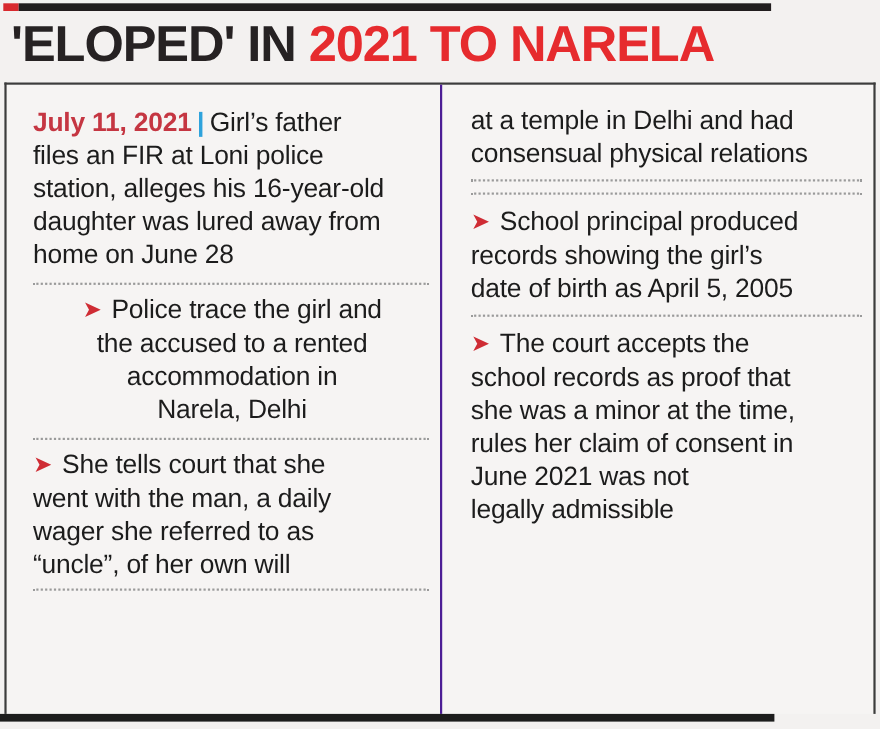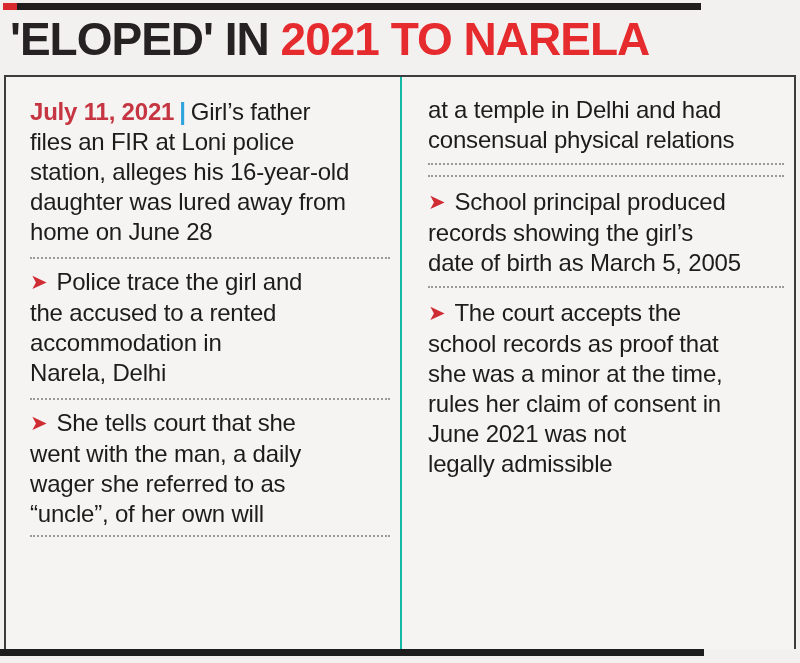--- a/index.html
+++ b/index.html
@@ -25,34 +25,34 @@
   .hl-red { color:#e62b2e; }
 
   
   .content-box {
     position:absolute; top:75px; left:4px; width:792px; height:574px;
     border:2px solid #3c3c3c; border-bottom:none;
     box-sizing:border-box; display:flex;
     background:#f6f4f3;
   }
   .col { box-sizing:border-box; font-size:24px; line-height:30px; color:#1c1c1c; letter-spacing:-0.2px; }
-  .col-left  { width:396px; border-right:2px solid #14b8a6; padding:20px 8px 0 24px; }
+  .col-left  { width:396px; border-right:2px solid #4c1d95; padding:20px 8px 0 24px; }
   .col-right { flex:1; padding:18px 8px 12px 26px; }
 
   p.entry { margin:0; white-space:pre-line; }
   .date-label { color:#c53642; font-weight:bold; }
   .pipe { color:#2fa3dc; font-weight:bold; padding:0 5px; }
   .bullet {
     color:#cf2c34; margin-right:9px; font-size:21px;
     position:relative; top:-1px;
   }
   .sep { border-top:2px dotted #9a9a9a; height:0; }
   .col-left  .sep { margin:10px 2px 8px 0; }
   .col-right .sep { margin:8px 2px 10px 0; }
-  .gap-top { margin-top:10px; }
+  .gap-top { margin-top:10px;text-align:center; }
   .col-left .sep.tight { margin:6px 2px 6px 0; }
 
   
   .bottom-bar { position:absolute; left:0; right:0; top:649px; height:7px; background:#1d1d1d; }
 </style>
 </head>
 <body>
 
 <div class="page">
 
@@ -95,21 +95,21 @@
       <p class="entry"><span>at a temple in Delhi and had
 consensual physical relations</span></p>
 
       <div class="sep"></div>
 
 
       <div class="sep"></div>
 
       <p class="entry"><span class="bullet">➤</span><span>School principal produced
 records showing the girl’s
-date of birth as March 5, 2005</span></p>
+date of birth as April 5, 2005</span></p>
 
       <div class="sep"></div>
 
       <p class="entry"><span class="bullet">➤</span><span>The court accepts the
 school records as proof that
 she was a minor at the time,
 rules her claim of consent in
 June 2021 was not
 legally admissible</span></p>
     </div>

